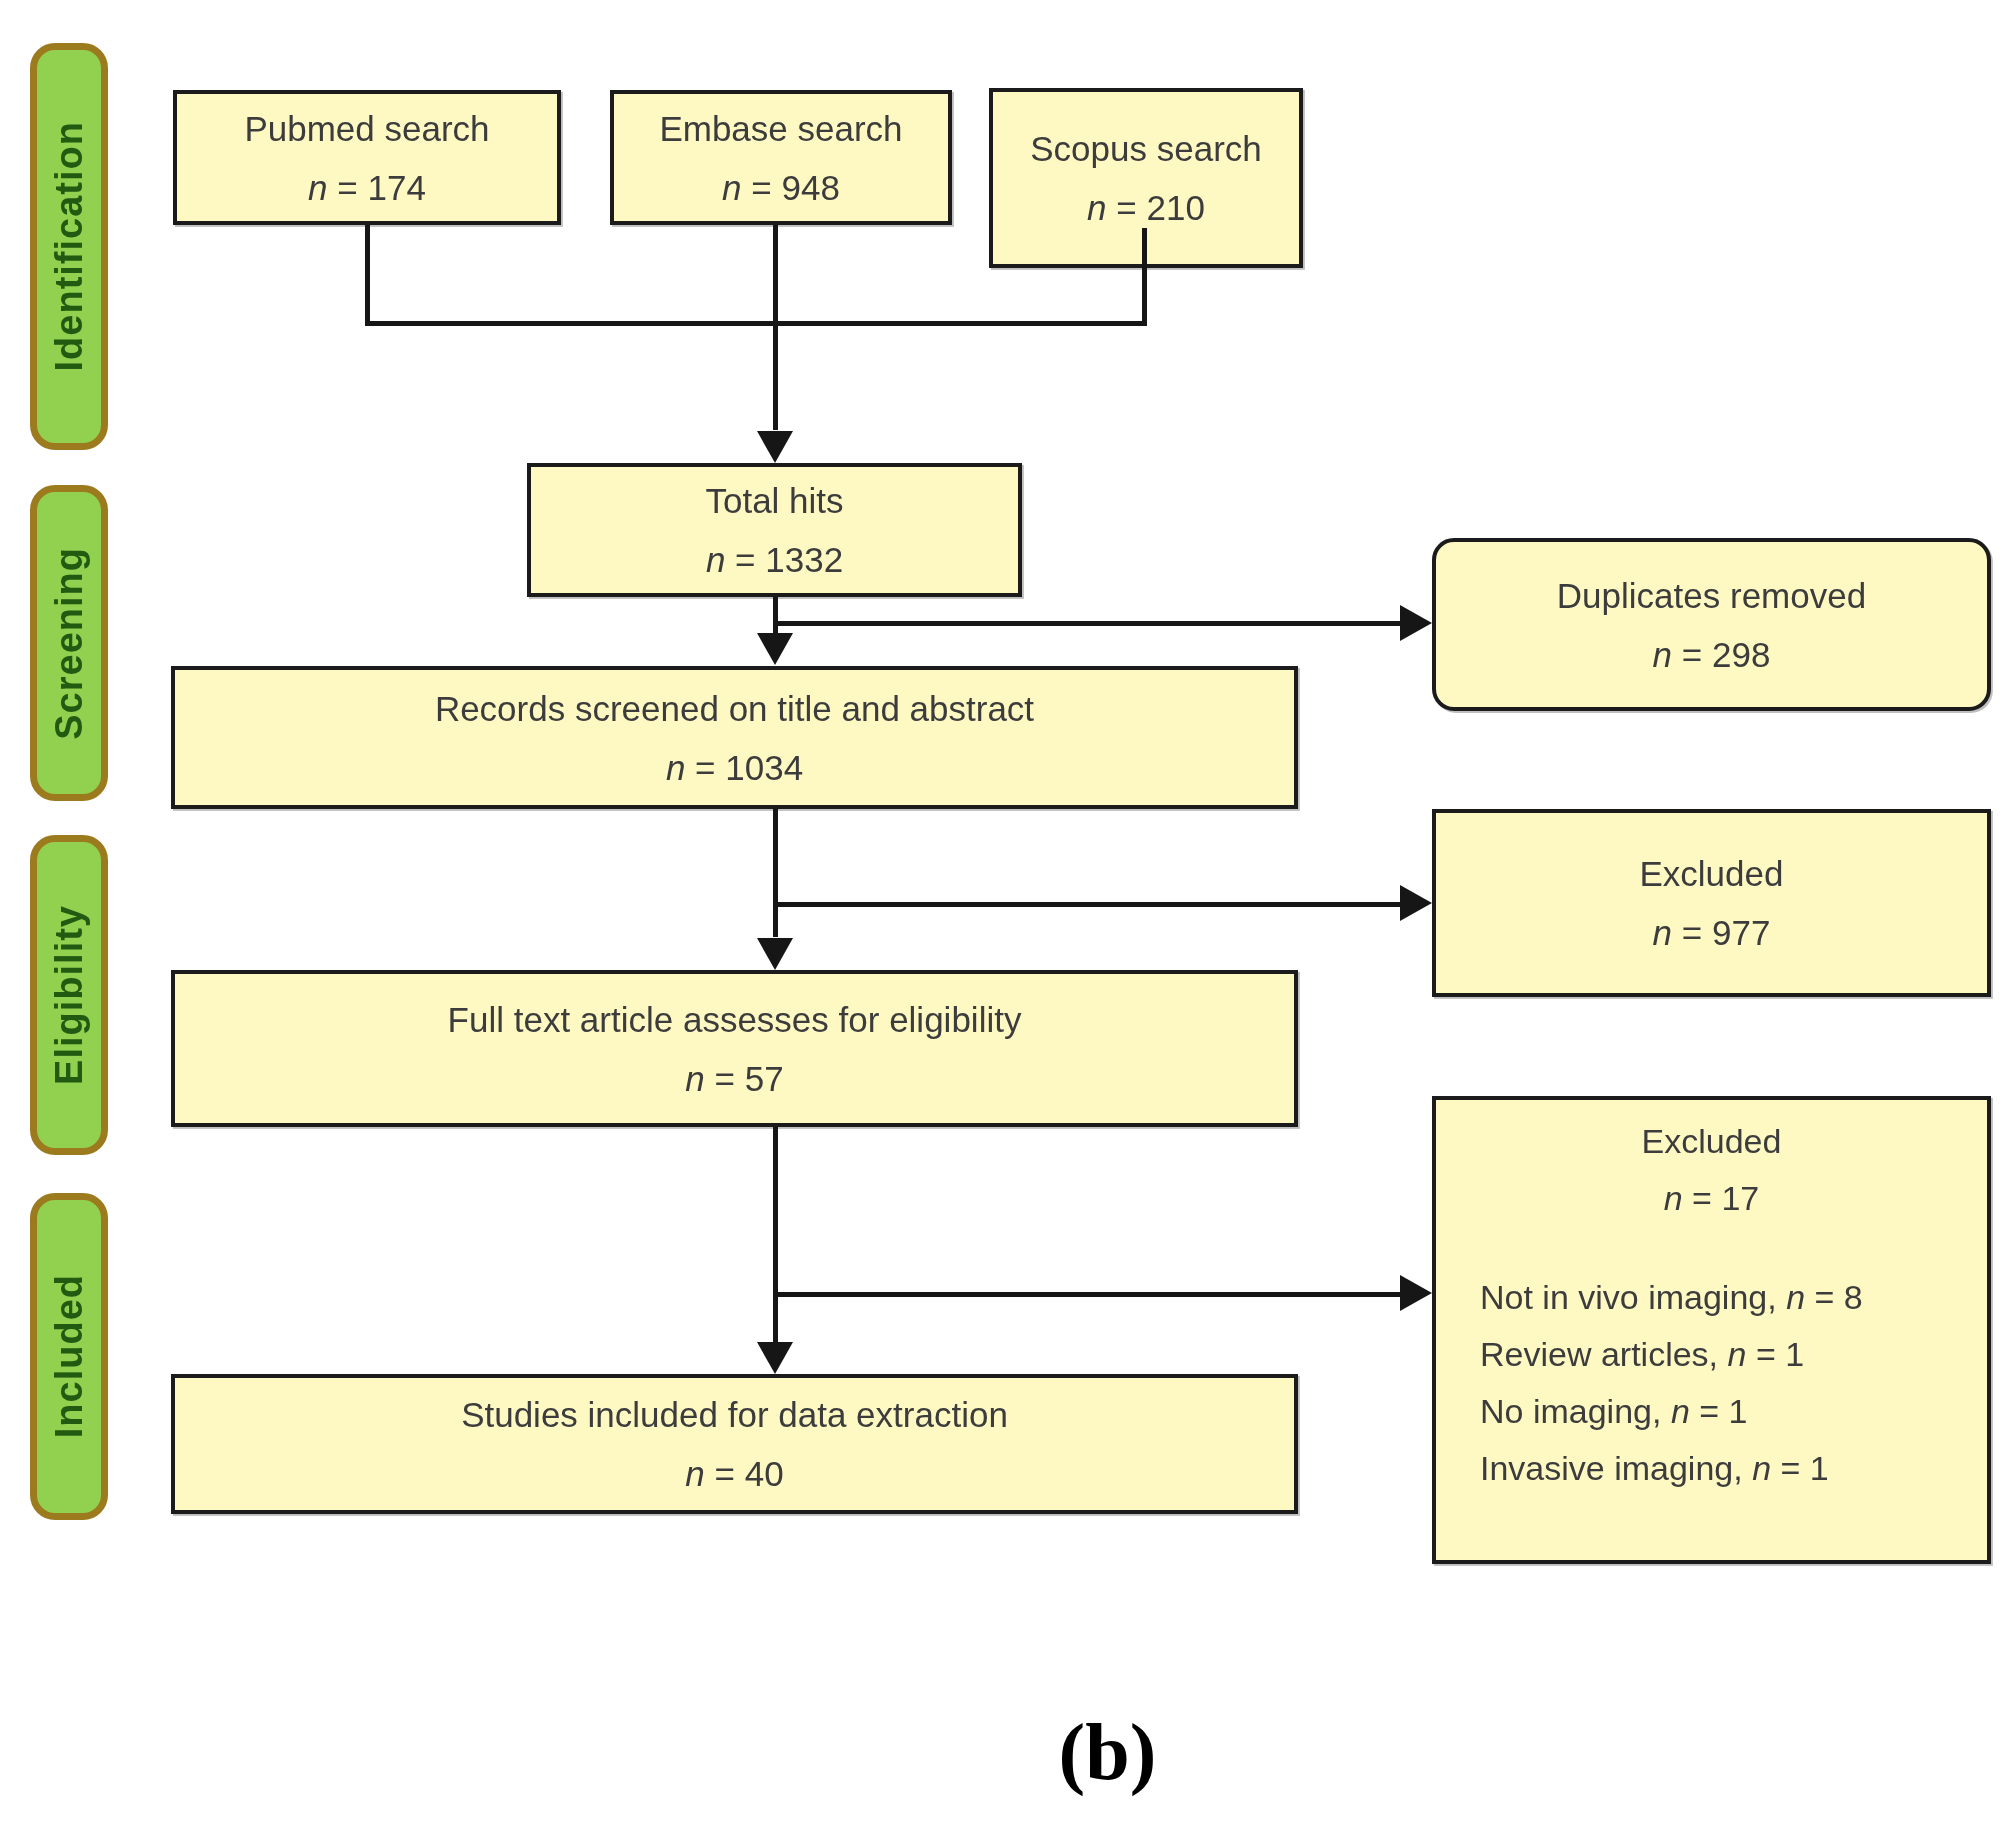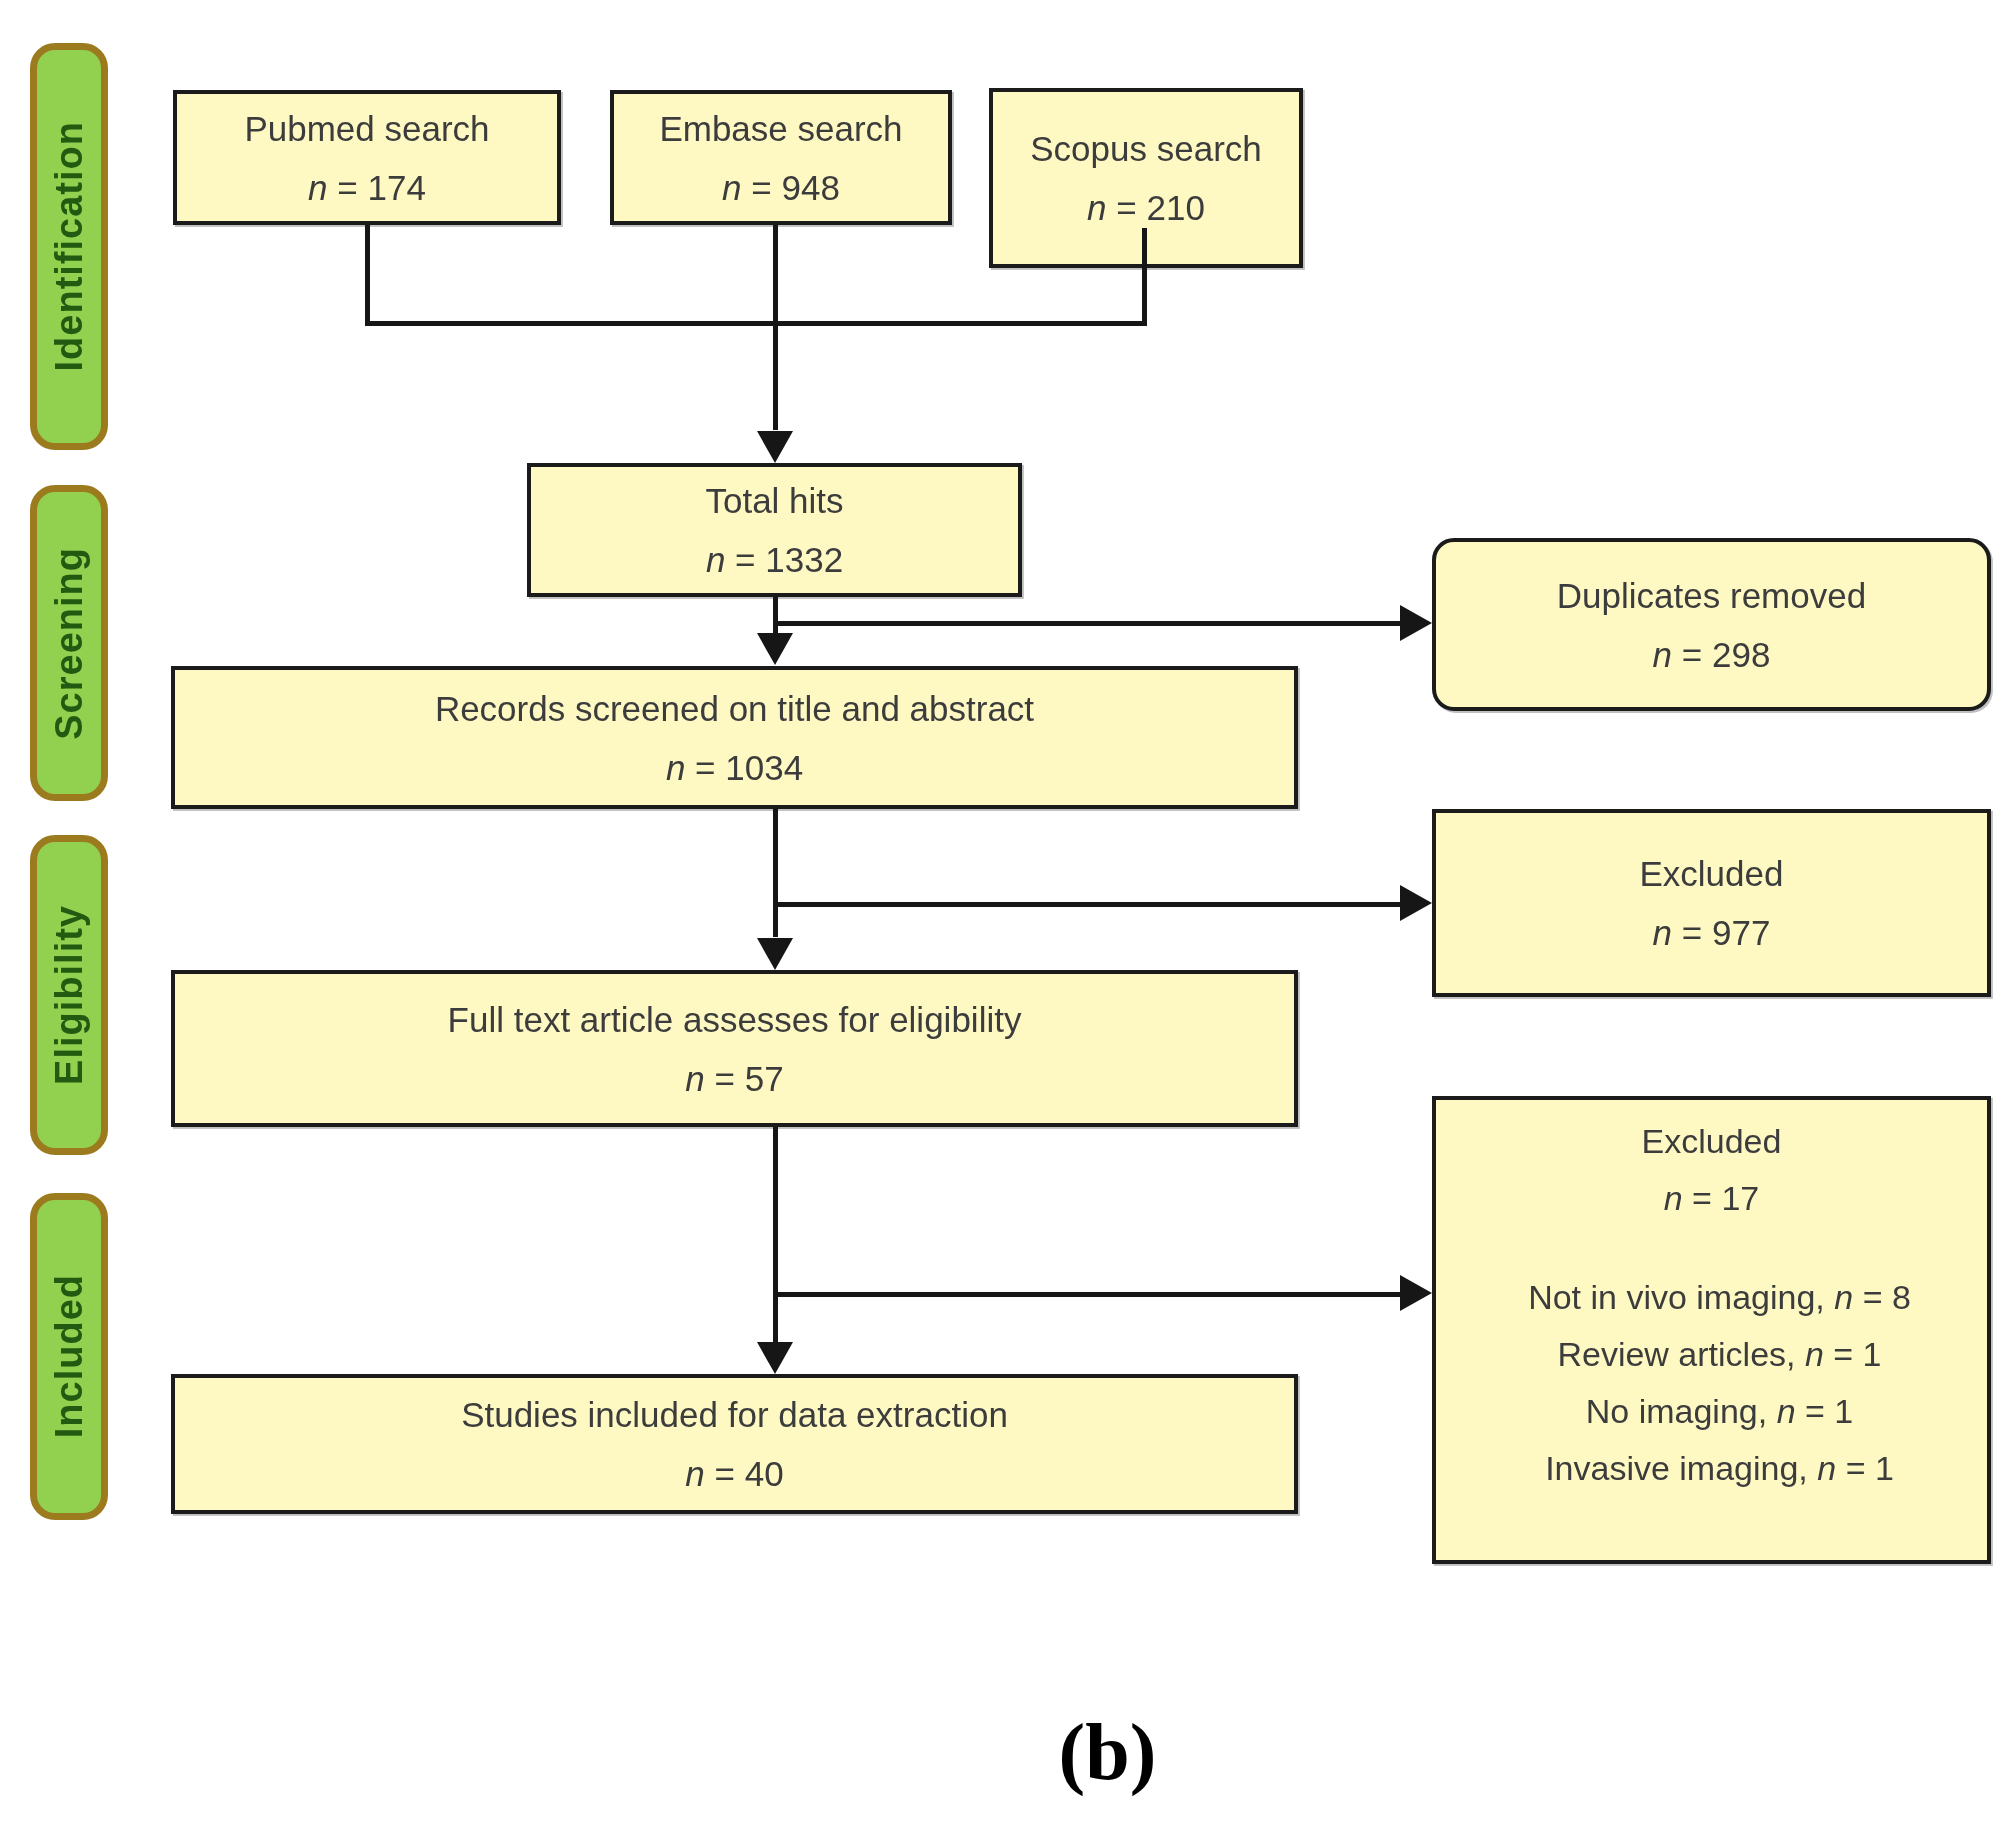--- a/index.html
+++ b/index.html
@@ -66,22 +66,22 @@
     align-items: stretch;
     font-size: 34px;
     line-height: 57px;
   }
   .box-list .head {
     padding-top: 13.3px;
     text-align: center;
   }
   .box-list .reasons {
     margin-top: 42px;
-    padding-left: 16px;
-    text-align: center;
+    padding-left: 44px;
+    text-align: left;
   }
   .reason { white-space: nowrap; }
 
   
   .vline, .hline {
     position: absolute;
     background: #161616;
   }
   .vline { width: 4.8px; }
   .hline { height: 4.8px; }

